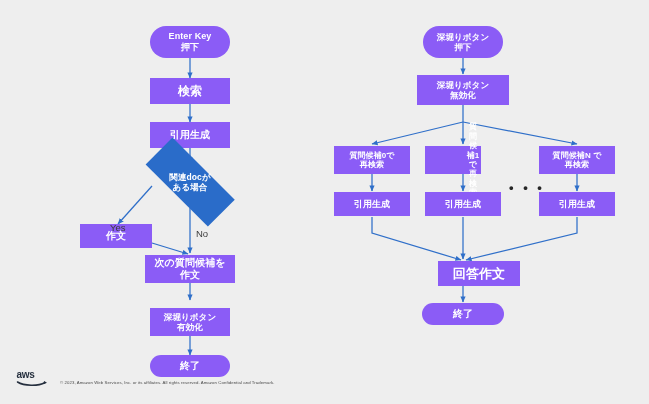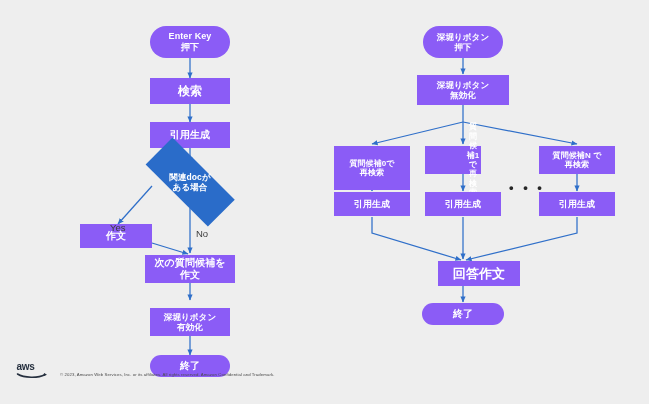--- a/index.html
+++ b/index.html
@@ -68,21 +68,21 @@
     position:absolute;
     color:#262626;
     font-size:13px;
     letter-spacing:3px;
     font-weight:bold;
     z-index:4;
     line-height:1;
   }
 
   
-  #footer{position:absolute;left:0;bottom:16px;width:575px;height:30px;z-index:5;}
+  #footer{position:absolute;left:0;bottom:8px;width:575px;height:30px;z-index:5;}
   #aws-logo{position:absolute;left:16px;bottom:8px;width:36px;height:20px;}
   #copyright{
     position:absolute;left:60px;bottom:11px;
     font-size:4.3px;
     color:#4a4a4a;
     white-space:nowrap;
     letter-spacing:0.08px;
   }
 </style>
 </head>
@@ -183,21 +183,21 @@
     </span>
   </div>
 
   <div class="node rect" style="left:417px;top:75px;width:92px;height:30px;font-size:8.5px;">
     <span>
       <span>深堀りボタン</span>
       <span>無効化</span>
     </span>
   </div>
 
-  <div class="node rect" style="left:334px;top:146px;width:76px;height:44px;font-size:8px;">
+  <div class="node rect" style="left:334px;top:146px;width:76px;height:28px;font-size:8px;">
     <span>
       <span>質問候補0で</span>
       <span>再検索</span>
     </span>
   </div>
 
   <div class="node rect" style="left:425px;top:146px;width:56px;height:28px;font-size:8px;padding-left:40px;">
     <span>
       <span>質問候補1で</span>
       <span>再検索</span>

